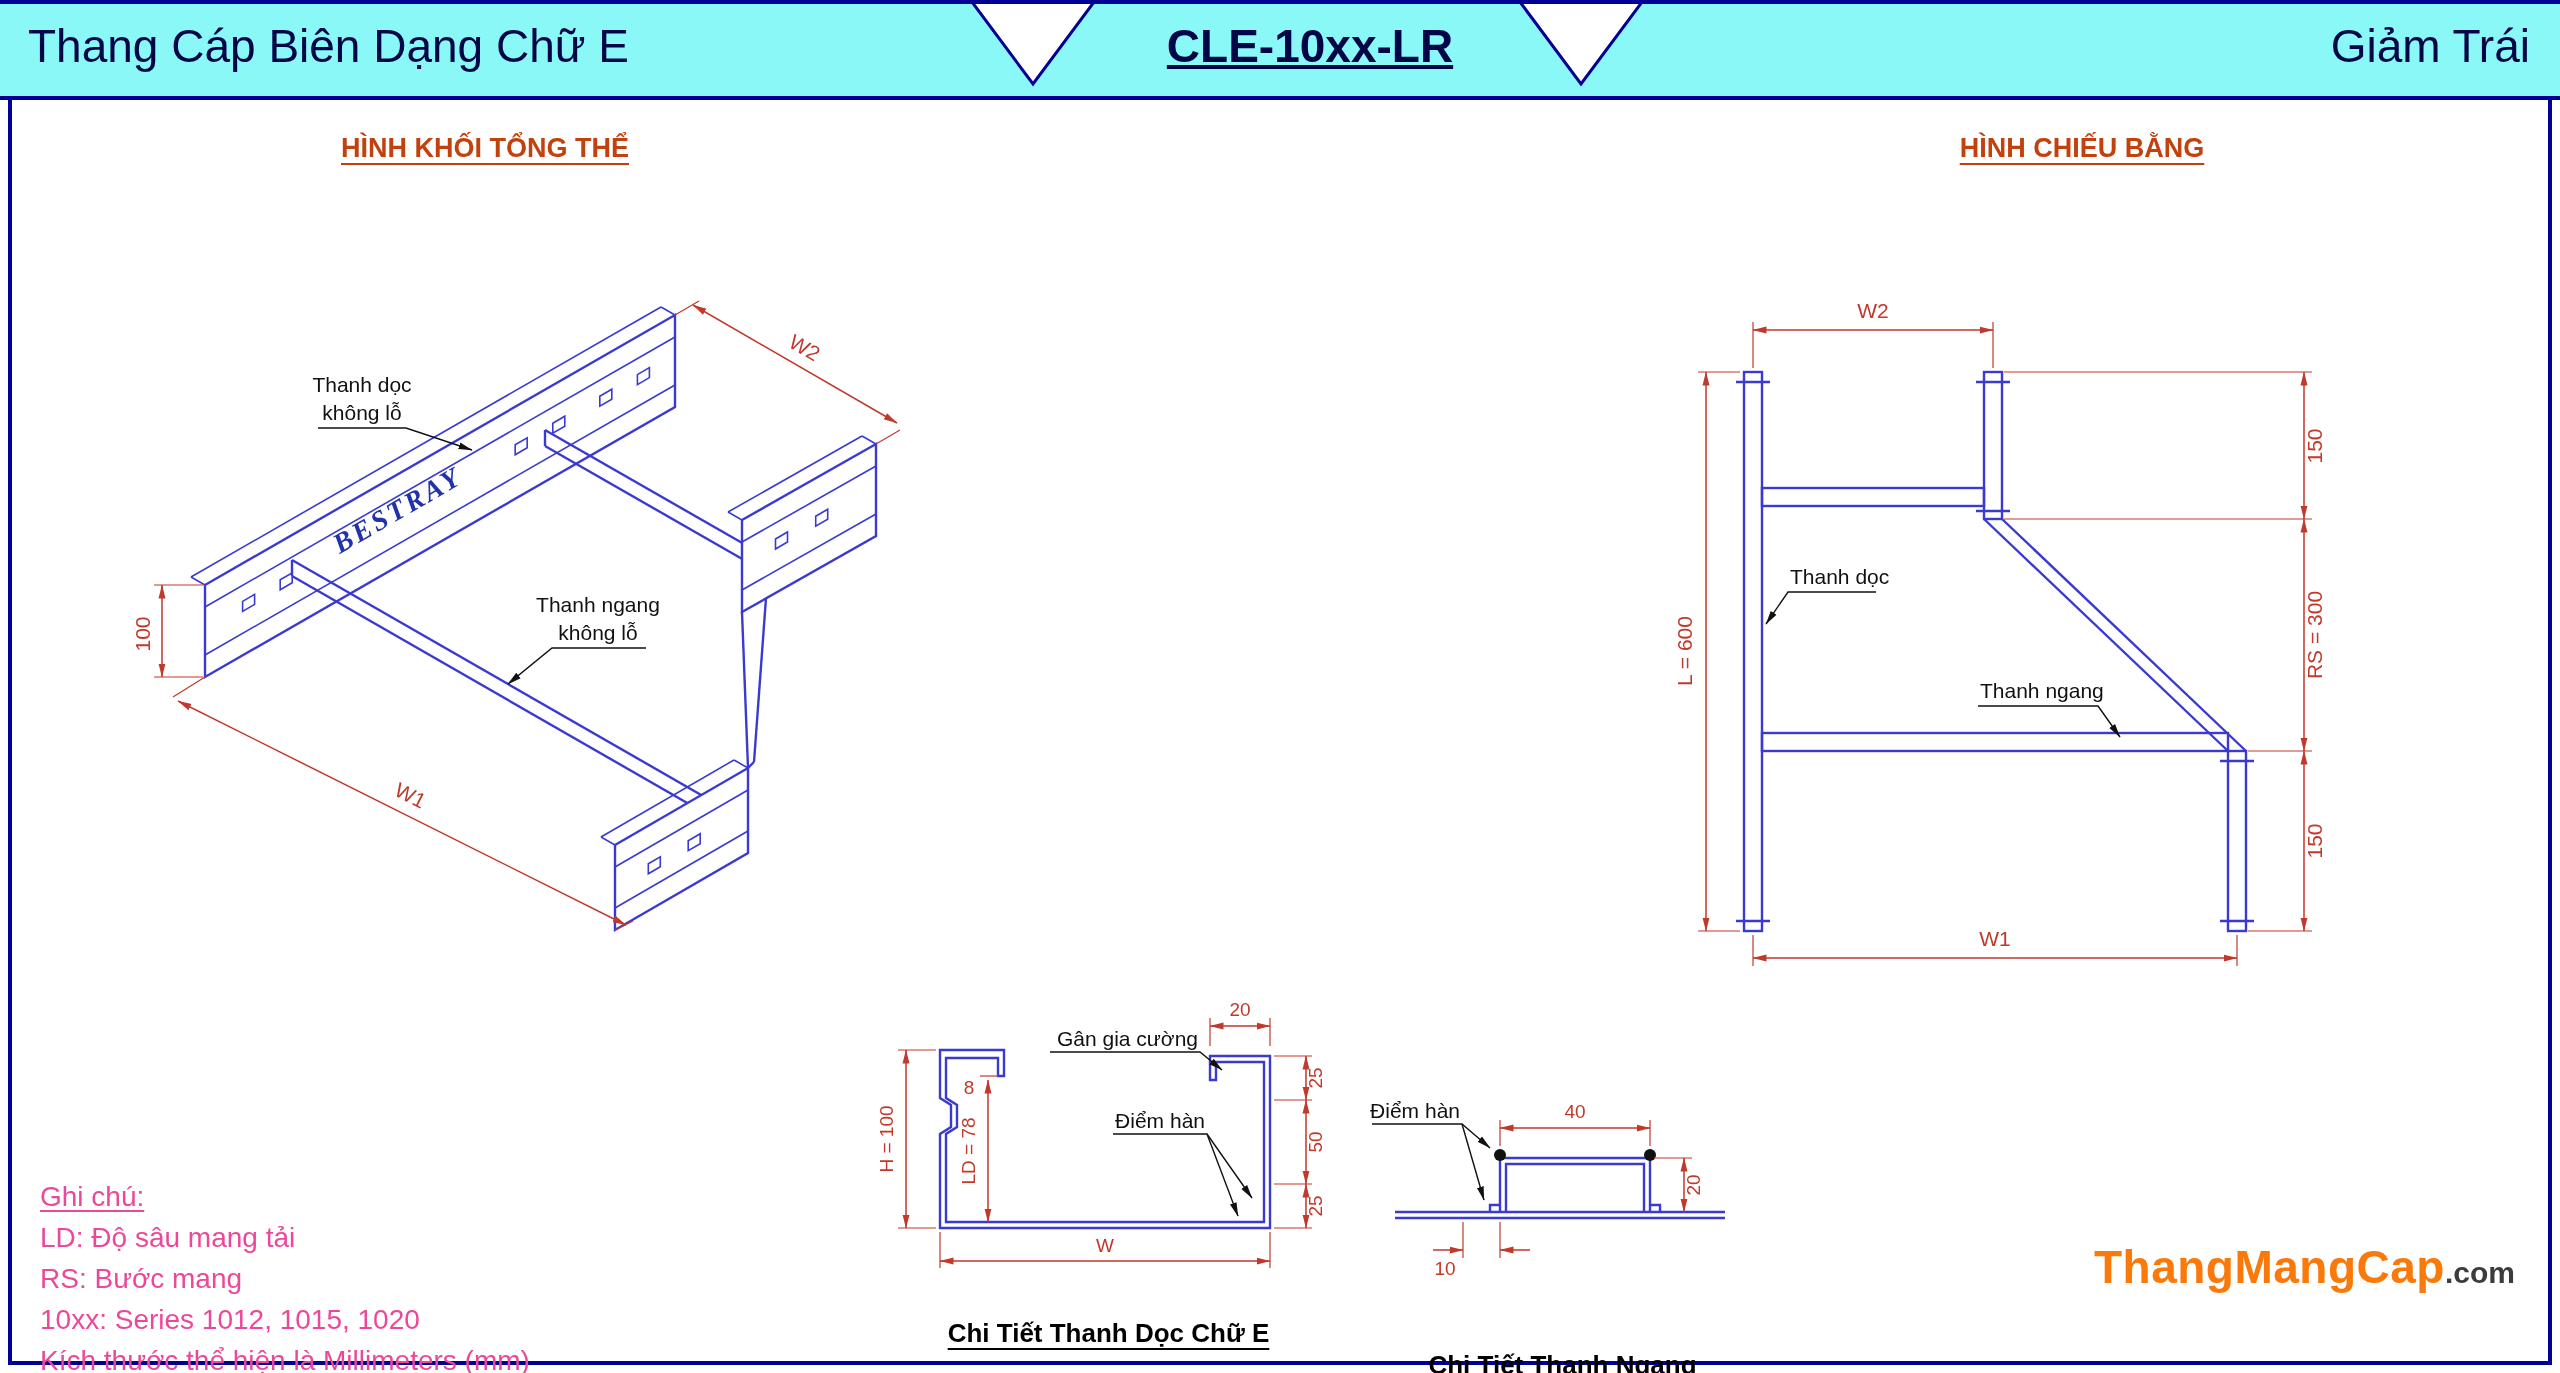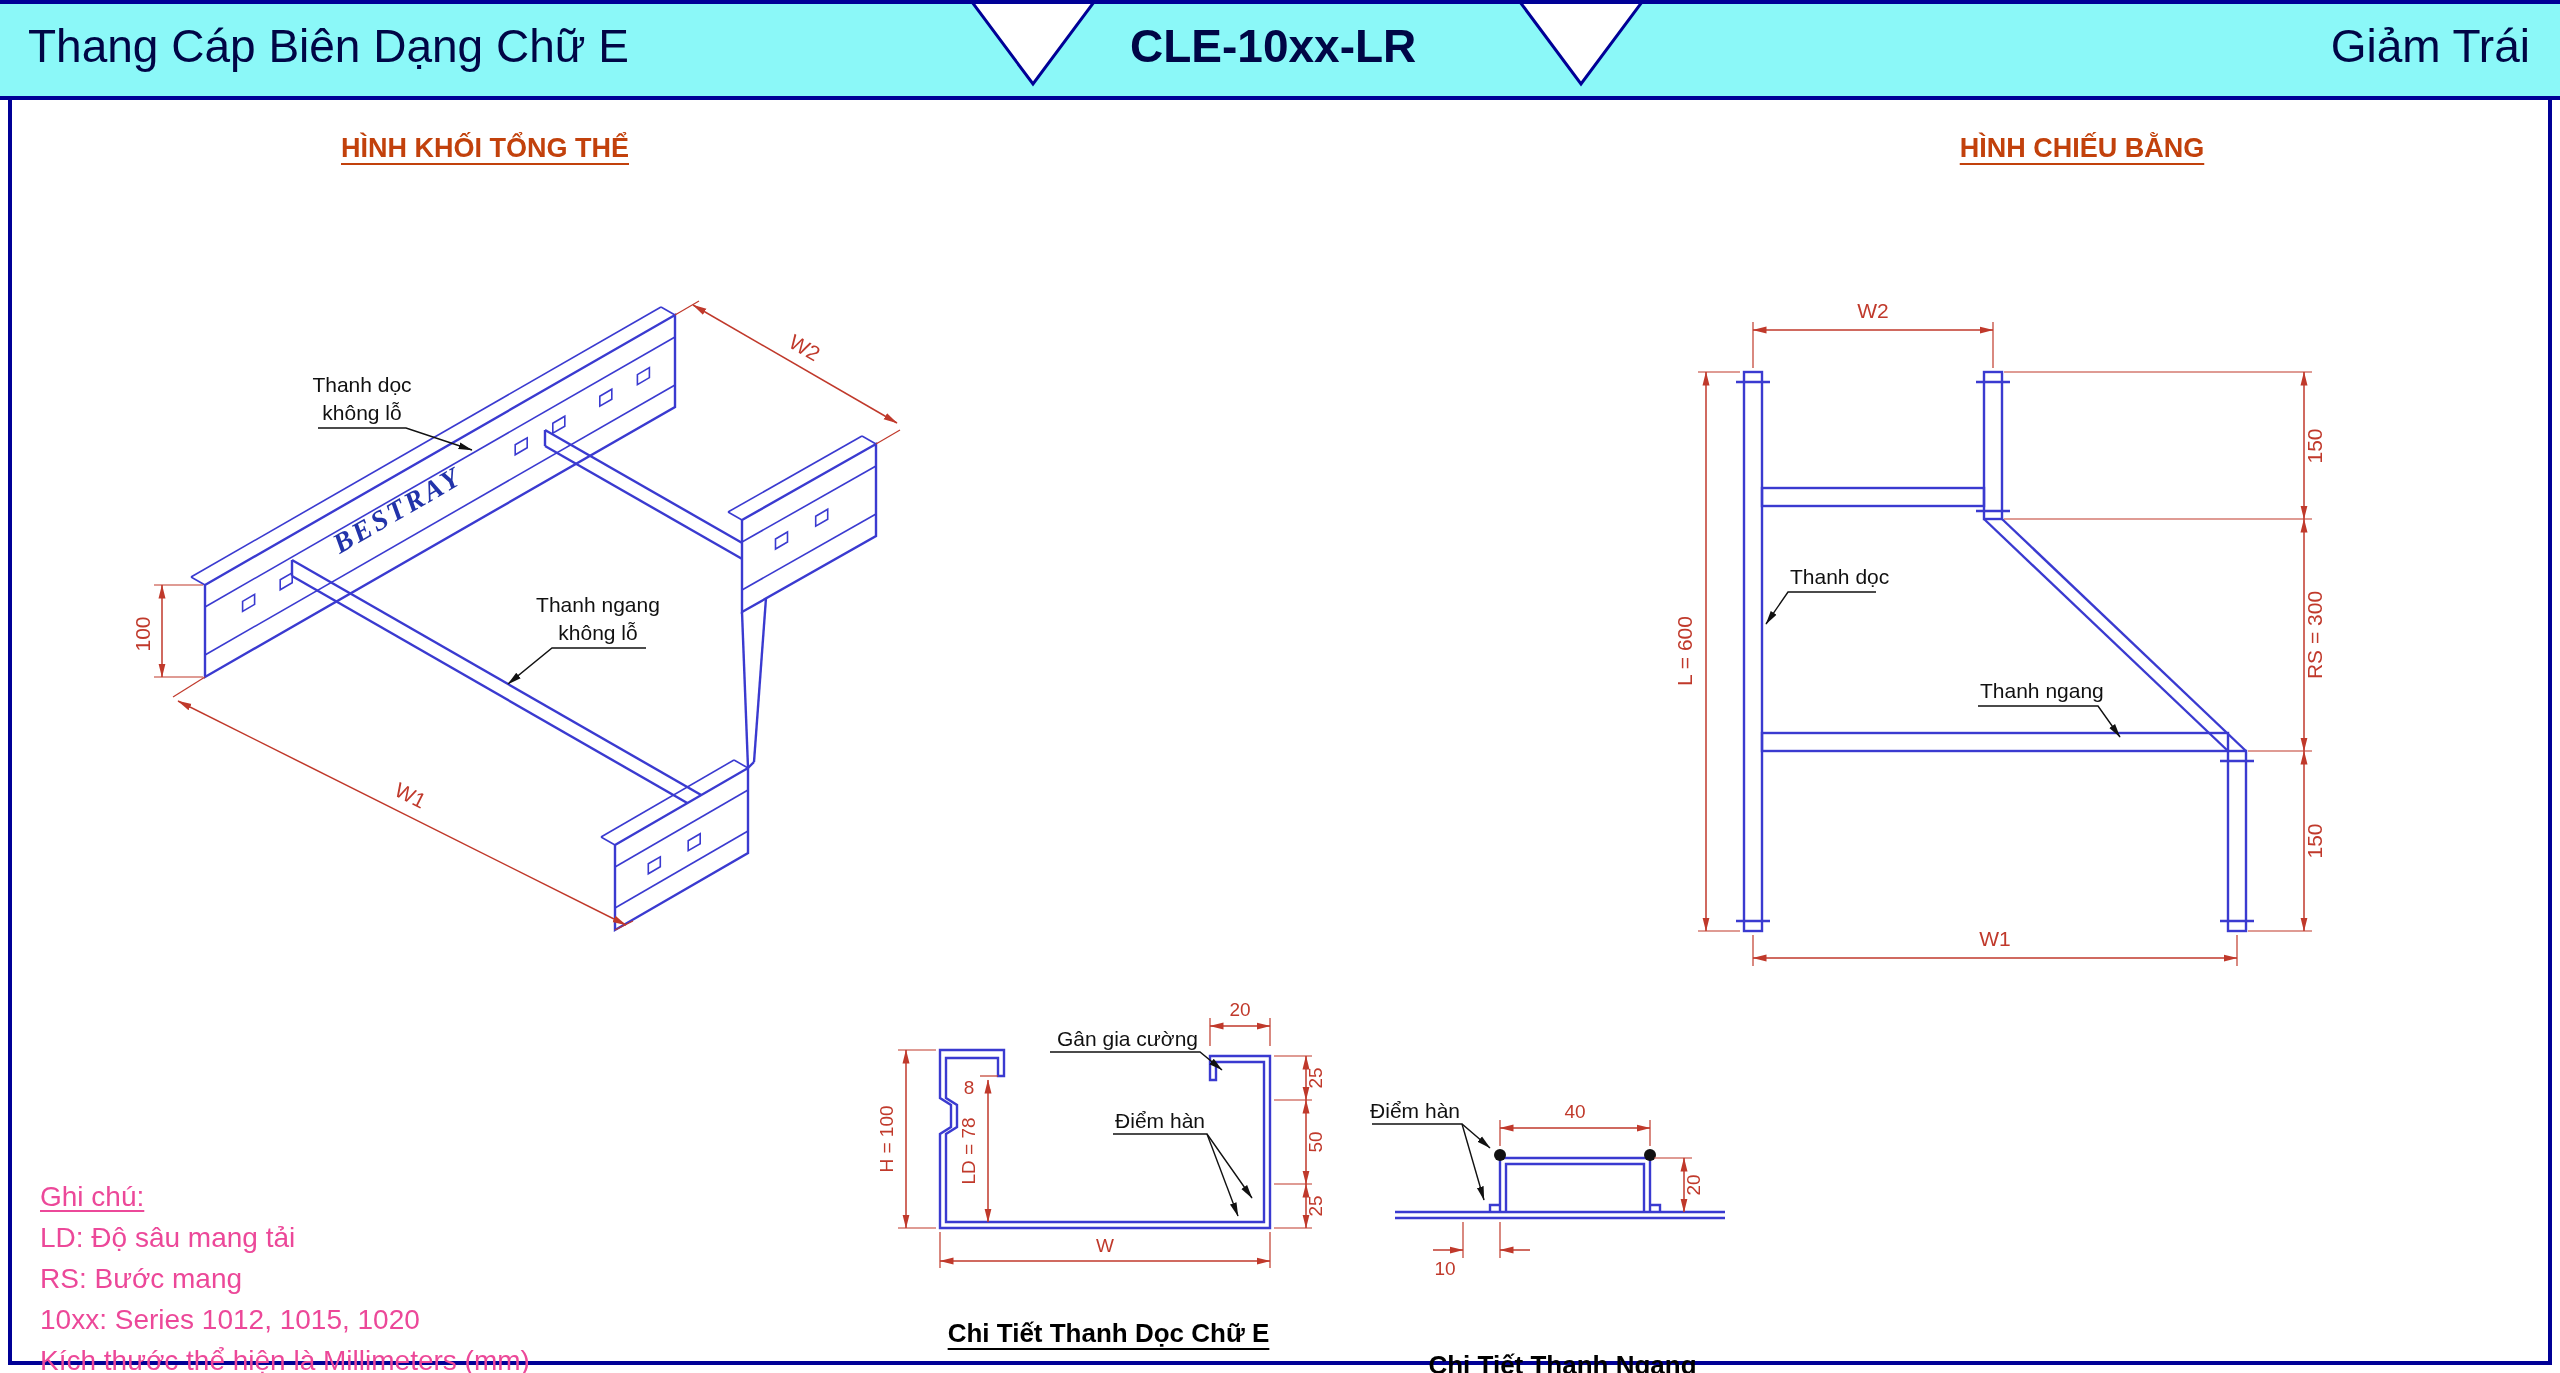--- a/index.html
+++ b/index.html
@@ -10,21 +10,21 @@
   }
   
   .titlebar {
     position:absolute; left:0; top:0; width:2560px; height:100px;
     background:#8BF8F8; border-top:4px solid #000096; border-bottom:4px solid #000096;
     z-index:5;
   }
   .tb-text { position:absolute; top:0; height:84px; line-height:84px;
     font-size:46px; font-weight:500; color:#000646; white-space:nowrap; }
   .tb-left   { left:28px; }
-  .tb-center { left:1130px; width:360px; text-align:left; font-weight:600; }
+  .tb-center { left:1130px; width:360px; text-align:center; font-weight:600;text-decoration:underline; }
   .tb-right  { right:30px;text-align:right; }
   .vsep { position:absolute; top:0; height:84px; width:130px; }
   
   .frame {
     position:absolute; left:8px; right:8px; top:92px; bottom:8px;
     border:4px solid #000096; border-top:none; background:#ffffff; z-index:1;
   }
   
   .view-title {
     position:absolute; z-index:6; font-size:27px; font-weight:bold; color:#c2410c;
@@ -87,20 +87,23 @@
   <div class="detail-title t-rung">Chi Tiết Thanh Ngang</div>
 
   <div class="notes">
     <div class="notes-h">Ghi chú:</div>
     <div>LD: Độ sâu mang tải</div>
     <div>RS: Bước mang</div>
     <div>10xx: Series 1012, 1015, 1020</div>
     <div>Kích thước thể hiện là Millimeters (mm)</div>
   </div>
 
+  <div class="logo">
+    <span class="logo-main">ThangMangCap</span><span class="logo-tld">.com</span>
+  </div>
 
   <svg class="drawing" viewBox="0 0 2560 1373">
     <defs>
       <marker id="arR" markerWidth="15" markerHeight="11" refX="13.5" refY="5" orient="auto-start-reverse" markerUnits="userSpaceOnUse">
         <path d="M0,1.5 L14,5 L0,8.5 Z" fill="#C0392B"></path>
       </marker>
       <marker id="arB" markerWidth="15" markerHeight="11" refX="13.5" refY="5" orient="auto-start-reverse" markerUnits="userSpaceOnUse">
         <path d="M0,1.5 L14,5 L0,8.5 Z" fill="#111111"></path>
       </marker>
     </defs>

